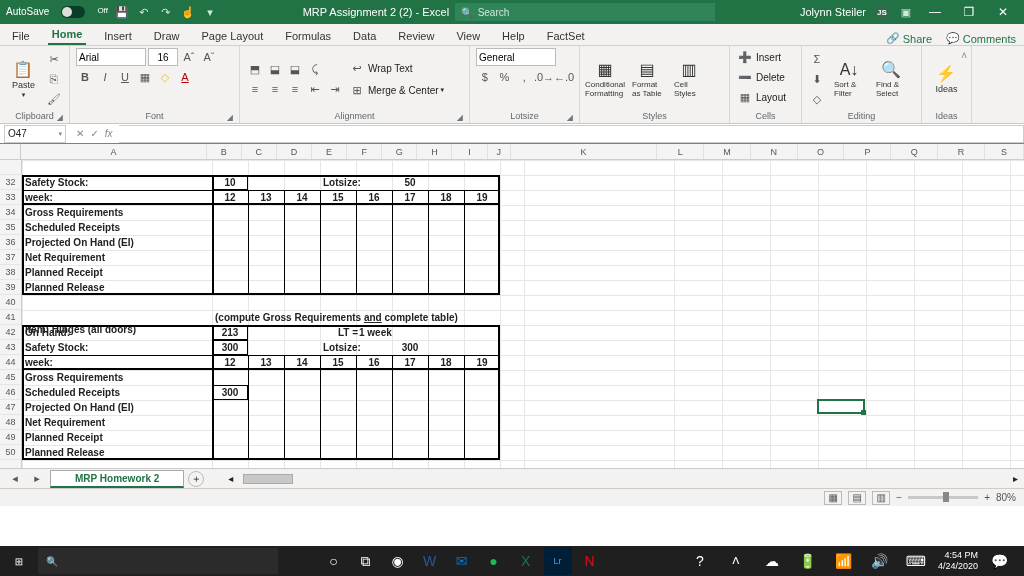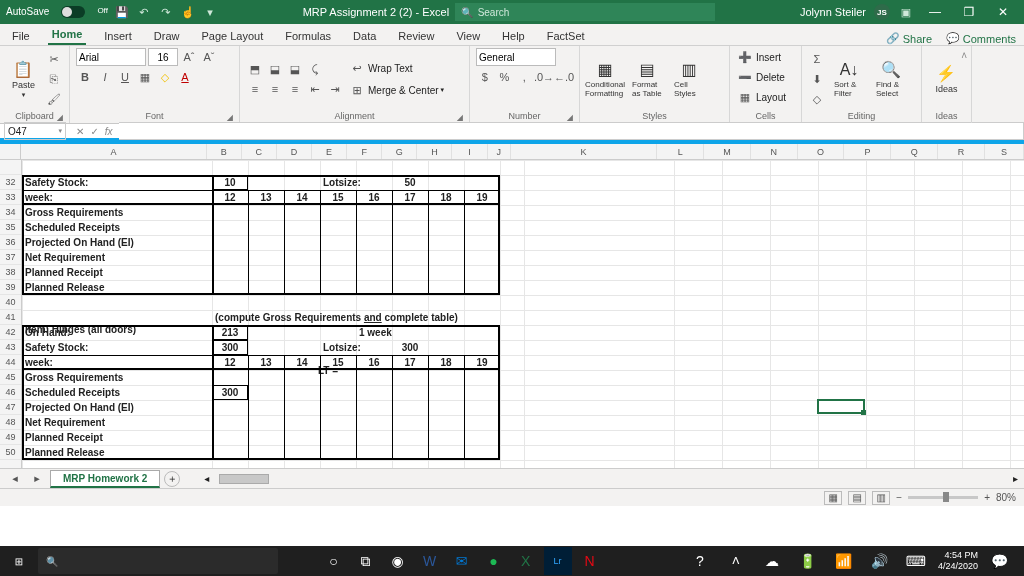--- a/index.html
+++ b/index.html
@@ -39,21 +39,21 @@
   .small { font-size: 11px; }
   .fontselect { width: 70px; height: 18px; border: 1px solid #bbb; background: #fff; padding: 0 2px; font-size: 10px; }
   .sizesel { width: 30px; height: 18px; border: 1px solid #bbb; background: #fff; text-align: center; font-size: 10px; }
   .row { display: flex; align-items: center; gap: 2px; }
   .col { display: flex; flex-direction: column; gap: 2px; }
   .mini { width: 18px; height: 18px; display: inline-flex; align-items: center; justify-content: center; border: 0; background: transparent; font-size: 11px; color: #555; }
   .numfmt { width: 80px; height: 18px; border: 1px solid #bbb; background: #fff; font-size: 10px; padding: 0 2px; }
   .chev { position: absolute; right: 4px; top: 4px; color: #888; font-size: 10px; }
 
   
-  .fbar { height: 20px; display: flex; align-items: center; border-bottom: 6px solid #0ea5e9; font-size: 10px; }
+  .fbar { height: 20px; display: flex; align-items: center; border-bottom: 1px solid #0ea5e9; font-size: 10px; }
   .namebox { width: 62px; height: 18px; border: 1px solid #ccc; margin: 0 4px; padding: 0 3px; display: flex; align-items: center; justify-content: space-between; }
   .fx-icons { display: flex; gap: 6px; padding: 0 6px; color: #888; }
   .formula-input { flex: 1; height: 18px; border: 1px solid #ccc; border-left: none; }
 
   
   .gridwrap { position: relative; height: 362px; overflow: hidden; }
   .colheads { display: flex; height: 16px; background: #f4f4f4; border-bottom: 1px solid #ccc; font-size: 9px; color: #555; }
   .rowhead-spacer { width: 22px; border-right: 1px solid #ccc; background: #f4f4f4; }
   .colhead { border-right: 1px solid #e1e1e1; text-align: center; line-height: 16px; }
   .grid-body { position: relative; display: flex; }
@@ -65,21 +65,21 @@
     linear-gradient(to bottom, #ececec 1px, transparent 1px);
     }
   .cell { position: absolute; height: 15px; line-height: 15px; font-size: 10.5px; padding: 0 3px; white-space: nowrap; }
   .bold { font-weight: 700; font-family: Arial; font-size: 10px; }
   .arial { font-family: Arial; }
   .selcell { border: 2px solid #217346; }
   .selcell::after { content:""; position:absolute; width:5px; height:5px; background:#217346; right:-3px; bottom:-3px; }
 
   
   .sheetbar { height: 20px; border-top: 1px solid #ccc; display: flex; align-items: center; font-size: 10px; background:#f3f2f1; gap:4px; padding:0 6px; }
-  .sheet-tab { background:#fff; padding:2px 12px; border:1px solid #aaa; border-bottom:2px solid #217346; color:#217346; font-weight:600; }
+  .sheet-tab { background:#fff; padding:2px 24px; border:1px solid #aaa; border-bottom:2px solid #217346; color:#217346; font-weight:600; }
   .addsheet { width:16px; height:16px; border-radius:50%; border:1px solid #bbb; display:flex; align-items:center; justify-content:center; }
   .hscroll { flex:1; height:12px; margin-left:20px; display:flex; align-items:center; }
   .hscroll .thumb { width:50px; height:10px; background:#c8c8c8; border:1px solid #aaa; margin-left:10px; }
 
   
   .statusbar { height: 18px; background:#f3f2f1; border-top:1px solid #ccc; display:flex; align-items:center; justify-content:flex-end; gap:6px; padding:0 8px; font-size:10px; color:#555; }
   .viewbtn { width:18px; height:14px; border:1px solid #bbb; display:inline-flex; align-items:center; justify-content:center; }
   .zoomslider { width:70px; height:3px; background:#c8c8c8; position:relative; }
   .zoomslider .t { position:absolute; width:6px; height:10px; background:#888; top:-4px; left:50%; }
 
@@ -222,21 +222,21 @@
     <div class="group-body col" style="align-items:stretch">
       <input class="numfmt" value="General" style="">
       <div class="row">
         <span class="mini">$</span>
         <span class="mini">%</span>
         <span class="mini">,</span>
         <span class="mini">.0→</span>
         <span class="mini">←.0</span>
       </div>
     </div>
-    <div class="group-label"><span>Number</span><span class="launcher">◢</span></div>
+    <div class="group-label"><span>Lotsize</span><span class="launcher">◢</span></div>
   </div>
   <div class="group" style="width:150px">
     <div class="group-body">
       <div class="btn bigbtn">
           <span class="icon">▦</span>
           <span style="font-size:8px;line-height:9px">Conditional Formatting</span>
         </div>
       <div class="btn bigbtn">
           <span class="icon">▤</span>
           <span style="font-size:8px;line-height:9px">Format as Table</span>
@@ -428,21 +428,21 @@
         <div class="" style="position: absolute; left: 262px; top: 30px; width: 36px; height: 105px; pointer-events: none; border-left: 1px solid rgb(0, 0, 0);"></div>
         <div class="" style="position: absolute; left: 298px; top: 30px; width: 36px; height: 105px; pointer-events: none; border-left: 1px solid rgb(0, 0, 0);"></div>
         <div class="" style="position: absolute; left: 334px; top: 30px; width: 36px; height: 105px; pointer-events: none; border-left: 1px solid rgb(0, 0, 0);"></div>
         <div class="" style="position: absolute; left: 370px; top: 30px; width: 36px; height: 105px; pointer-events: none; border-left: 1px solid rgb(0, 0, 0);"></div>
         <div class="" style="position: absolute; left: 406px; top: 30px; width: 36px; height: 105px; pointer-events: none; border-left: 1px solid rgb(0, 0, 0);"></div>
         <div class="" style="position: absolute; left: 442px; top: 30px; width: 36px; height: 105px; pointer-events: none; border-left: 1px solid rgb(0, 0, 0);"></div>
         <div class="cell arial bold" style="left: 0px; top: 162px; width: 190px;">Item:  Hinges (all doors)</div>
         <div class="cell arial bold" style="left: 190px; top: 150px; width: 340px;">(compute Gross Requirements <span class="underline">and</span> complete table)</div>
         <div class="cell arial bold" style="left: 0px; top: 165px; width: 190px;">On Hand:</div>
         <div class="cell arial bold" style="left: 190px; top: 165px; width: 36px; text-align: center;">213</div>
-        <div class="cell arial bold" style="left: 288px; top: 165px; width: 36px; text-align: center; margin-top: 38px;">LT =</div>
+        <div class="cell arial bold" style="left: 313px; top: 165px; width: 36px; text-align: left;">LT =</div>
         <div class="cell arial bold" style="left: 334px; top: 165px; width: 72px;">1 week</div>
         <div class="cell arial bold" style="left: 0px; top: 180px; width: 190px;">Safety Stock:</div>
         <div class="cell arial bold" style="left: 190px; top: 180px; width: 36px; text-align: center;">300</div>
         <div class="cell arial bold" style="left: 298px; top: 180px; width: 72px;">Lotsize:</div>
         <div class="cell arial bold" style="left: 370px; top: 180px; width: 36px; text-align: center;">300</div>
         <div class="cell arial bold" style="left: 0px; top: 195px; width: 190px;">week:</div>
         <div class="cell arial bold" style="left: 190px; top: 195px; width: 36px; text-align: center;">12</div>
         <div class="cell arial bold" style="left: 226px; top: 195px; width: 36px; text-align: center;">13</div>
         <div class="cell arial bold" style="left: 262px; top: 195px; width: 36px; text-align: center;">14</div>
         <div class="cell arial bold" style="left: 298px; top: 195px; width: 36px; text-align: center;">15</div>

